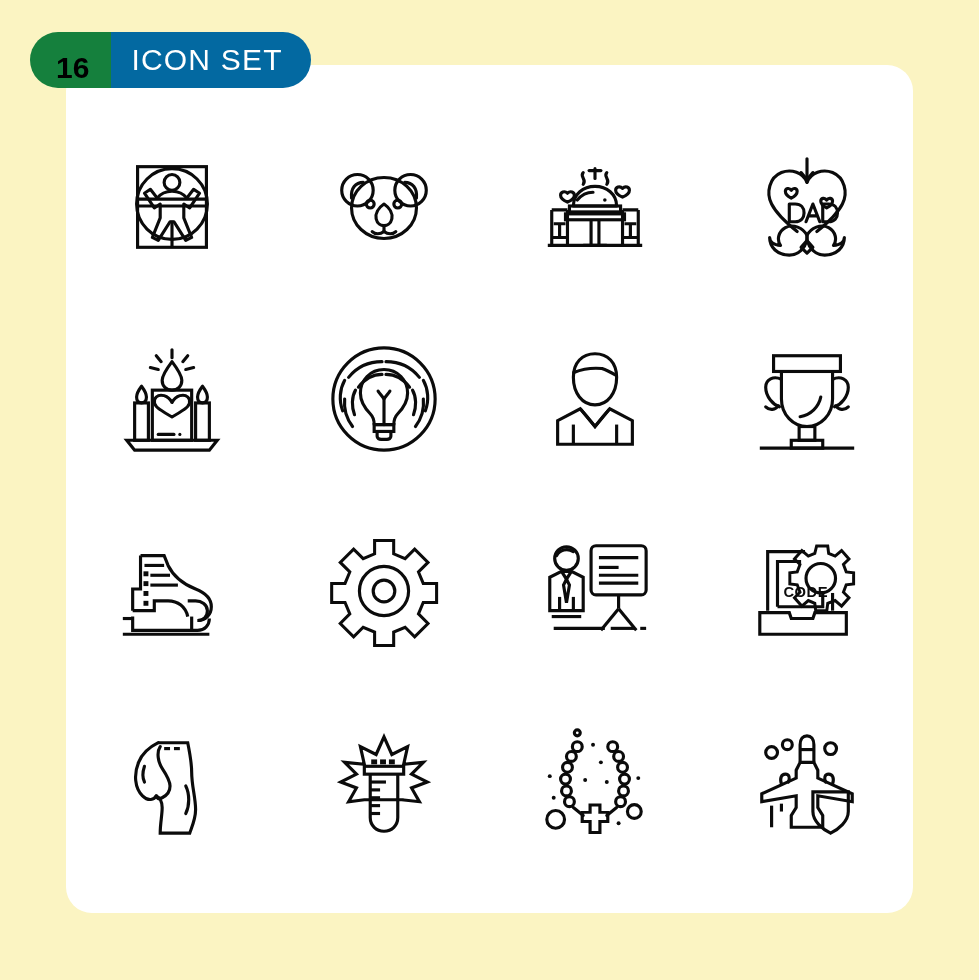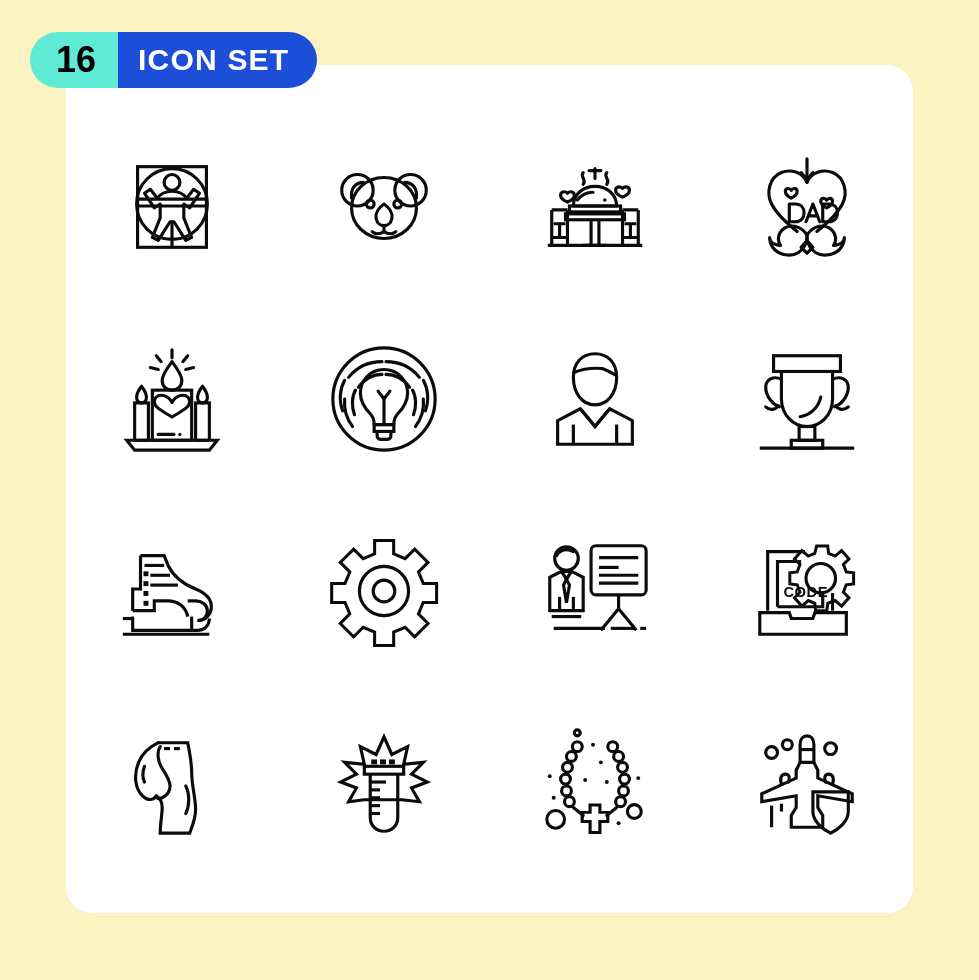--- a/index.html
+++ b/index.html
@@ -34,34 +34,34 @@
     left: 30px;
     top: 32px;
     height: 56px;
     display: flex;
     align-items: stretch;
     border-radius: 28px;
     overflow: hidden;
     z-index: 5;
   }
   #badge-count {
-    background: #5eead4;
+    background: #15803d;
     color: #000000;
-    font-size: 36px;
+    font-size: 30px;
     font-weight: bold;
     line-height: 56px;
-    padding: 0 22px 0 26px;
+    padding: 8px 22px 0 26px;
     letter-spacing: 0px;
     font-family: "Liberation Sans", sans-serif;
   }
   #badge-title {
-    background: #1d4ed8;
+    background: #0369a1;
     color: #FFFFFF;
     font-size: 30px;
-    font-weight: bold;
+    font-weight: normal;
     line-height: 56px;
     padding: 0 28px 0 20px;
     letter-spacing: 1.2px;
     font-family: "Liberation Sans", sans-serif;
   }
 
   
   #icon-grid {
     position: absolute;
     left: 66px;

